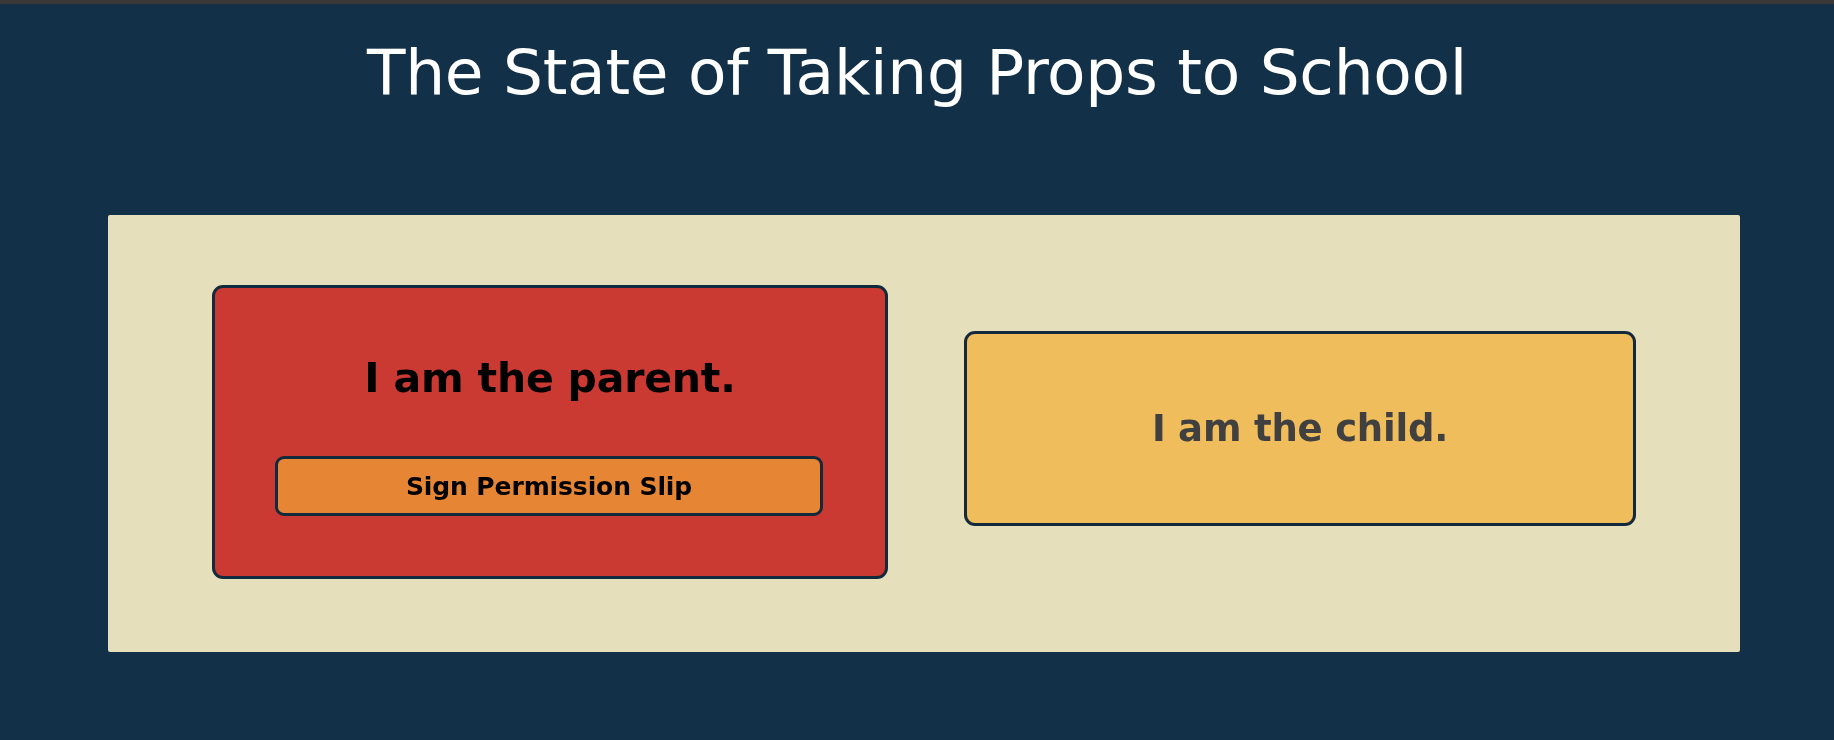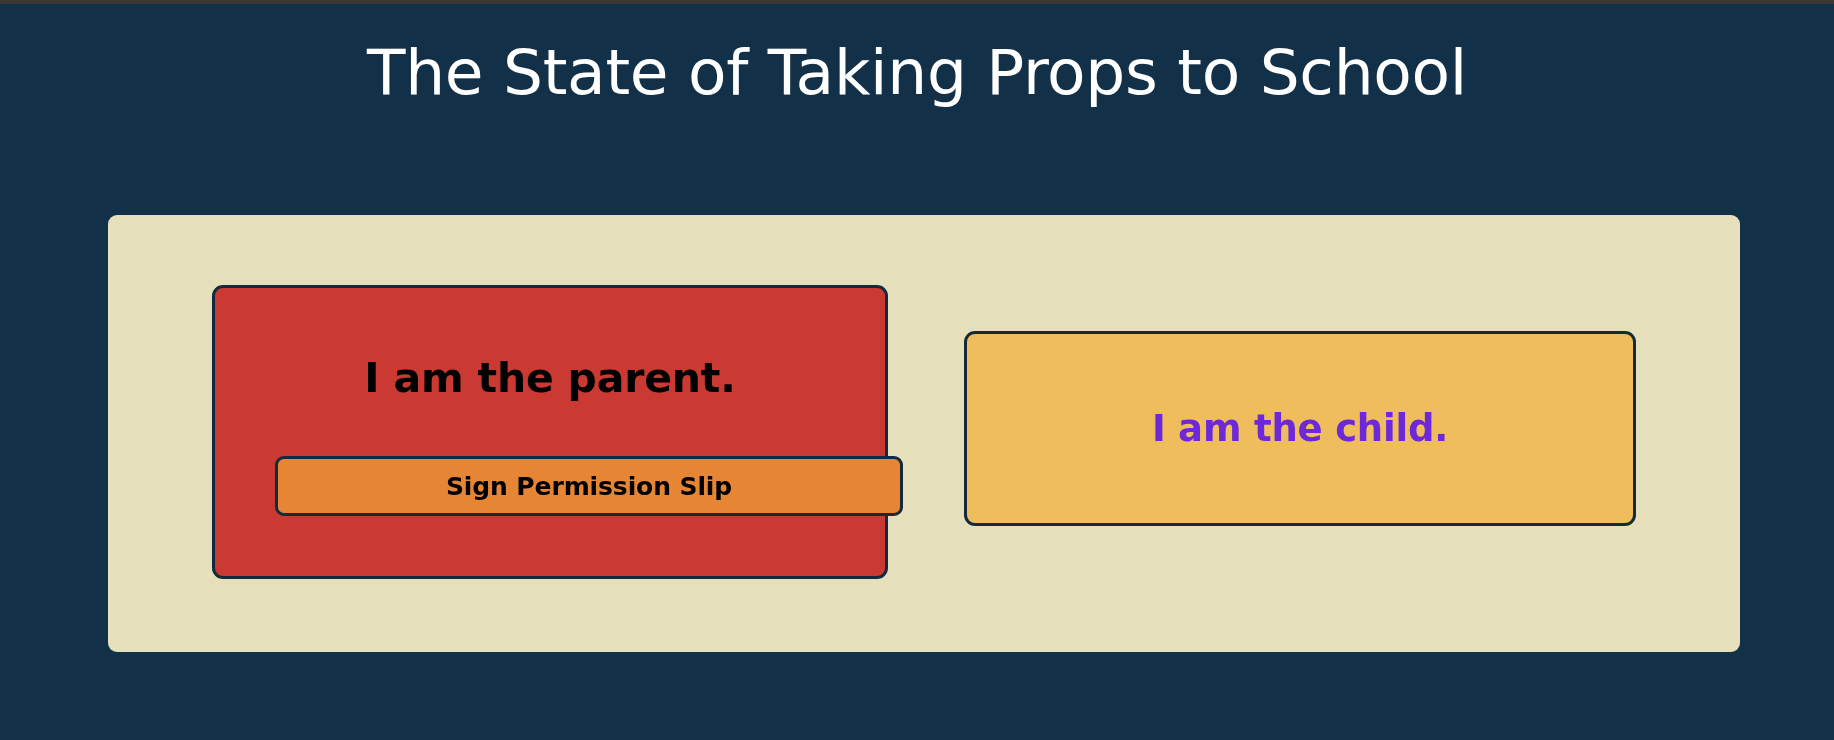--- a/index.html
+++ b/index.html
@@ -49,21 +49,21 @@
   }
 
   
   .panel {
     position: absolute;
     left: 108px;
     top: 211px;
     width: 1632px;
     height: 437px;
     background: #e6dfbb;
-    border-radius: 9px;
+    border-radius: 2px;
     padding-left: 48px;
   }
 
   
   .parent-card {
     position: absolute;
     left: 104px;
     top: 70px;
     width: 676px;
     height: 294px;
@@ -82,21 +82,21 @@
     font-size: 41px;
     font-weight: 700;
     letter-spacing: -0.2px;
     white-space: nowrap;
   }
 
   .permission-slip-button {
     position: absolute;
     left: 60px;
     top: 168px;
-    width: 628px;
+    width: 548px;
     height: 60px;
     background: #e68634;
     border: 3px solid #13293c;
     border-radius: 9px;
     color: #000000;
     font-family: "DejaVu Sans", "Liberation Sans", sans-serif;
     font-size: 25px;
     font-weight: 700;
     letter-spacing: -0.1px;
     cursor: pointer;
@@ -115,21 +115,21 @@
     height: 195px;
     background: #f0bd5d;
     border: 3px solid #13293c;
     border-radius: 11px;
     display: flex;
     align-items: center;
     justify-content: center;
   }
 
   .child-card-label {
-    color: #6d28d9;
+    color: #404040;
     font-size: 37px;
     font-weight: 700;
     letter-spacing: -0.2px;
     white-space: nowrap;
   }
 </style>
 </head>
 <body>
 
 <div class="chrome-edge"></div>

